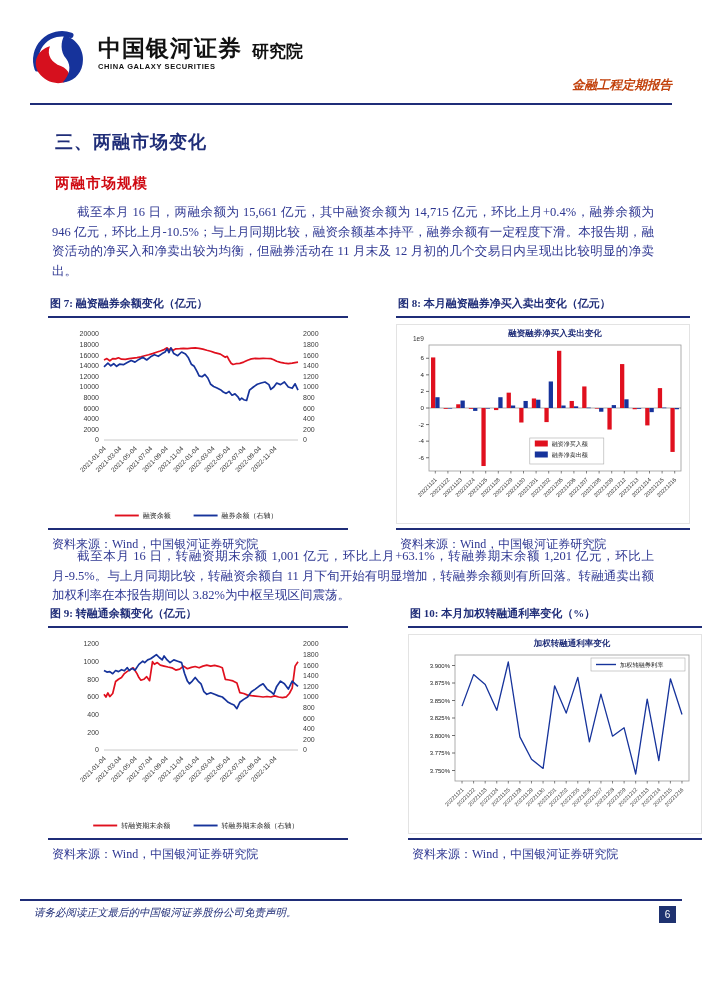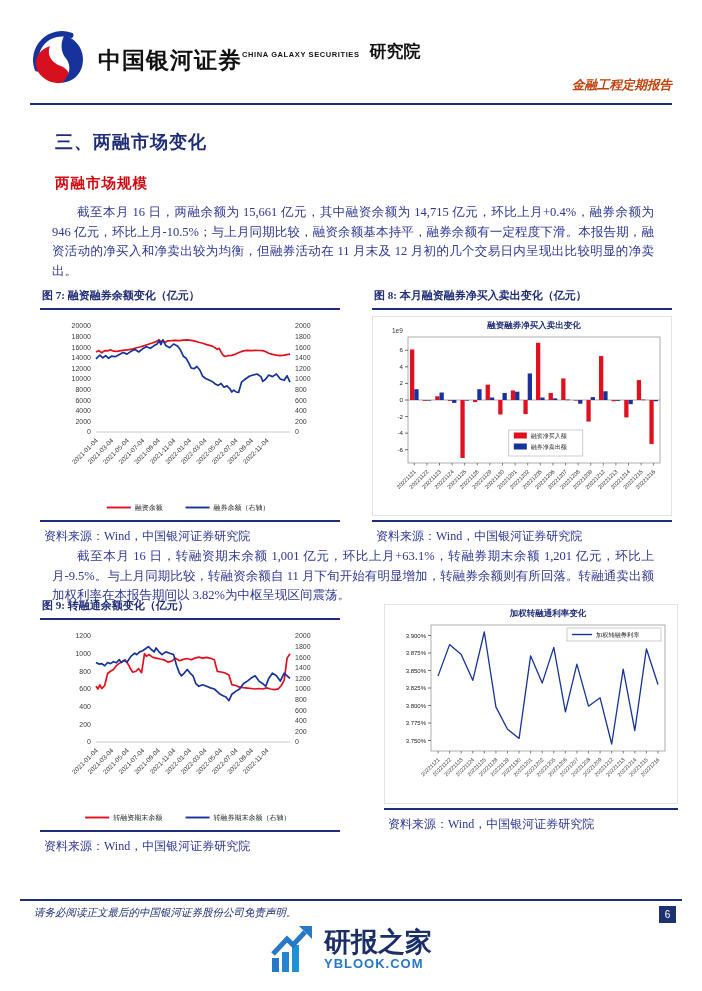--- a/index.html
+++ b/index.html
@@ -4,21 +4,21 @@
 <style>
   html,body{margin:0;padding:0;background:#fff;}
   body{width:702px;height:991px;position:relative;overflow:hidden;
        font-family:"Liberation Serif","DejaVu Serif",serif;color:#2d3691;}
   .page{position:absolute;inset:0;}
 
   
   .hdr{position:absolute;left:30px;right:30px;top:28px;height:66px;}
   .brand{display:flex;align-items:flex-start;}
   .logo{width:58px;height:58px;margin-right:10px;}
-  .brand-txt{display:flex;flex-direction:row;margin-top:20px;}
+  .brand-txt{display:flex;flex-direction:column;margin-top:8px;}
   .brand-cn{font-family:"Liberation Sans",sans-serif;font-weight:bold;color:#111;
             font-size:23px;line-height:24px;letter-spacing:1px;}
   .brand-en{font-family:"Liberation Sans",sans-serif;font-weight:bold;color:#111;
             font-size:7.5px;letter-spacing:.6px;margin-top:2px;}
   .brand-suffix{font-family:"Liberation Sans",sans-serif;color:#111;font-size:17px;
             margin:12px 0 0 10px;font-weight:bold;}
   .report-type{position:absolute;right:0;bottom:0;color:#c2410c;font-weight:bold;
             font-style:italic;font-size:12.5px;}
   .hdr-rule{position:absolute;left:30px;right:30px;top:103px;height:2px;background:#1f2d78;}
 
@@ -29,21 +29,21 @@
              font-weight:bold;letter-spacing:1px;}
   .para{position:absolute;left:52px;right:48px;margin:0;font-size:12.5px;line-height:19.5px;
         text-align:justify;text-indent:2em;color:#2d3691;}
   .para1{top:203px;}
   .para2{top:547px;}
 
   
   .fig-row{position:absolute;left:40px;right:30px;display:flex;gap:32px;}
   .row1{top:288px;}
   .row2{top:598px;gap:44px;}
-  .fig{width:300px;margin:0;}
+  .fig{width:300px;margin:8px;}
   .fig-title{font-size:11px;font-weight:bold;color:#1f2d78;padding:0 0 5px 2px;
              border-bottom:2px solid #1f2d78;white-space:nowrap;}
   .fig-chart{margin-top:4px;height:202px;display:flex;justify-content:center;align-items:flex-start;}
   .fig-chart.mpl{border:1px solid #e3e3e3;height:198px;margin-top:6px;}
   .fig-rule{height:2px;background:#1f2d78;margin-top:4px;}
   .fig-source{font-size:12px;color:#2d3691;margin-top:6px;padding-left:4px;}
 
   
   .footer{position:absolute;left:20px;right:20px;top:899px;}
   .footer-rule{height:2px;background:#1f2d78;}
@@ -295,20 +295,21 @@
             <line x1="45.19999999999999" y1="193.5" x2="69.19999999999999" y2="193.5" stroke="#e0101e" stroke-width="1.9"></line>
             <text x="73.19999999999999" y="196" font-size="7" fill="#222" text-anchor="start">转融资期末余额</text>
             <line x1="145.6" y1="193.5" x2="169.6" y2="193.5" stroke="#16339b" stroke-width="1.9"></line>
             <text x="173.6" y="196" font-size="7" fill="#222" text-anchor="start">转融券期末余额（右轴）</text>
           </svg>
         </div>
       <div class="fig-rule"></div>
       <div class="fig-source">资料来源：Wind，中国银河证券研究院</div>
     </figure>
     <figure class="fig">
+      <div class="fig-title">图 10: 本月加权转融通利率变化（%）</div>
       <div class="fig-chart mpl">
           <svg viewBox="0 0 292 196" width="292" height="196">
             <text x="163" y="11" font-size="8.5" fill="#1f2d78" text-anchor="middle" font-weight="bold">加权转融通利率变化</text>
             <rect x="46" y="20" width="234" height="126" fill="#fff" stroke="#9a9a9a" stroke-width="0.8"></rect>
             <line x1="43" y1="135.49999999999994" x2="46" y2="135.49999999999994" stroke="#333" stroke-width="0.7"></line>
             <text x="41" y="137.49999999999994" font-size="6" fill="#222" text-anchor="end">3.750%</text>
             <line x1="43" y1="118" x2="46" y2="118" stroke="#333" stroke-width="0.7"></line>
             <text x="41" y="120" font-size="6" fill="#222" text-anchor="end">3.775%</text>
             <line x1="43" y1="100.50000000000007" x2="46" y2="100.50000000000007" stroke="#333" stroke-width="0.7"></line>
             <text x="41" y="102.50000000000007" font-size="6" fill="#222" text-anchor="end">3.800%</text>
@@ -372,27 +373,14 @@
   </div>
 
   <div class="footer">
     <div class="footer-rule"></div>
     <div class="footer-body">
       <span class="disclaimer">请务必阅读正文最后的中国银河证券股份公司免责声明。</span>
       <span class="page-num">6</span>
     </div>
   </div>
 
-  <div class="wm">
-    <svg width="44" height="46" viewBox="0 0 44 46">
-      <rect x="2" y="32" width="7" height="14" fill="#2878c8"></rect>
-      <rect x="12" y="26" width="7" height="20" fill="#2385cd"></rect>
-      <rect x="22" y="19" width="7" height="27" fill="#1e93d3"></rect>
-      <path d="M3,28 L17,13 L23,19 L35,6" fill="none" stroke="#2878c8" stroke-width="5"></path>
-      <polygon points="29,0 42,0 42,13" fill="#2878c8"></polygon>
-    </svg>
-    <div class="wm-txt">
-      <span class="wm-name">研报之家</span>
-      <span class="wm-site">YBLOOK.COM</span>
-    </div>
-  </div>
 
 </div>
 
 </body></html>

